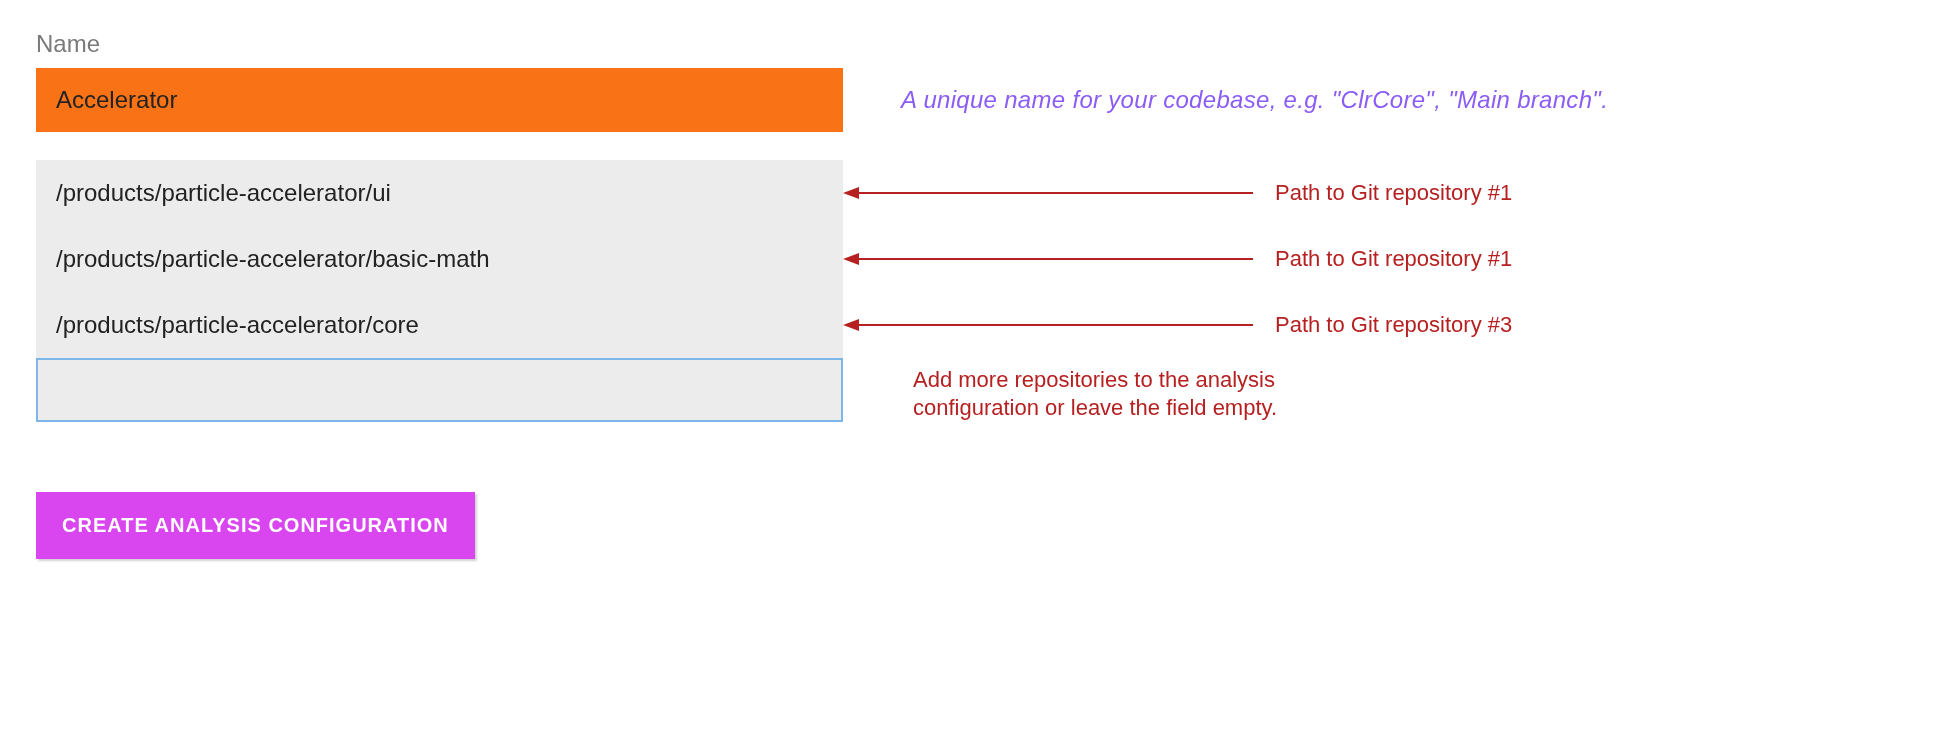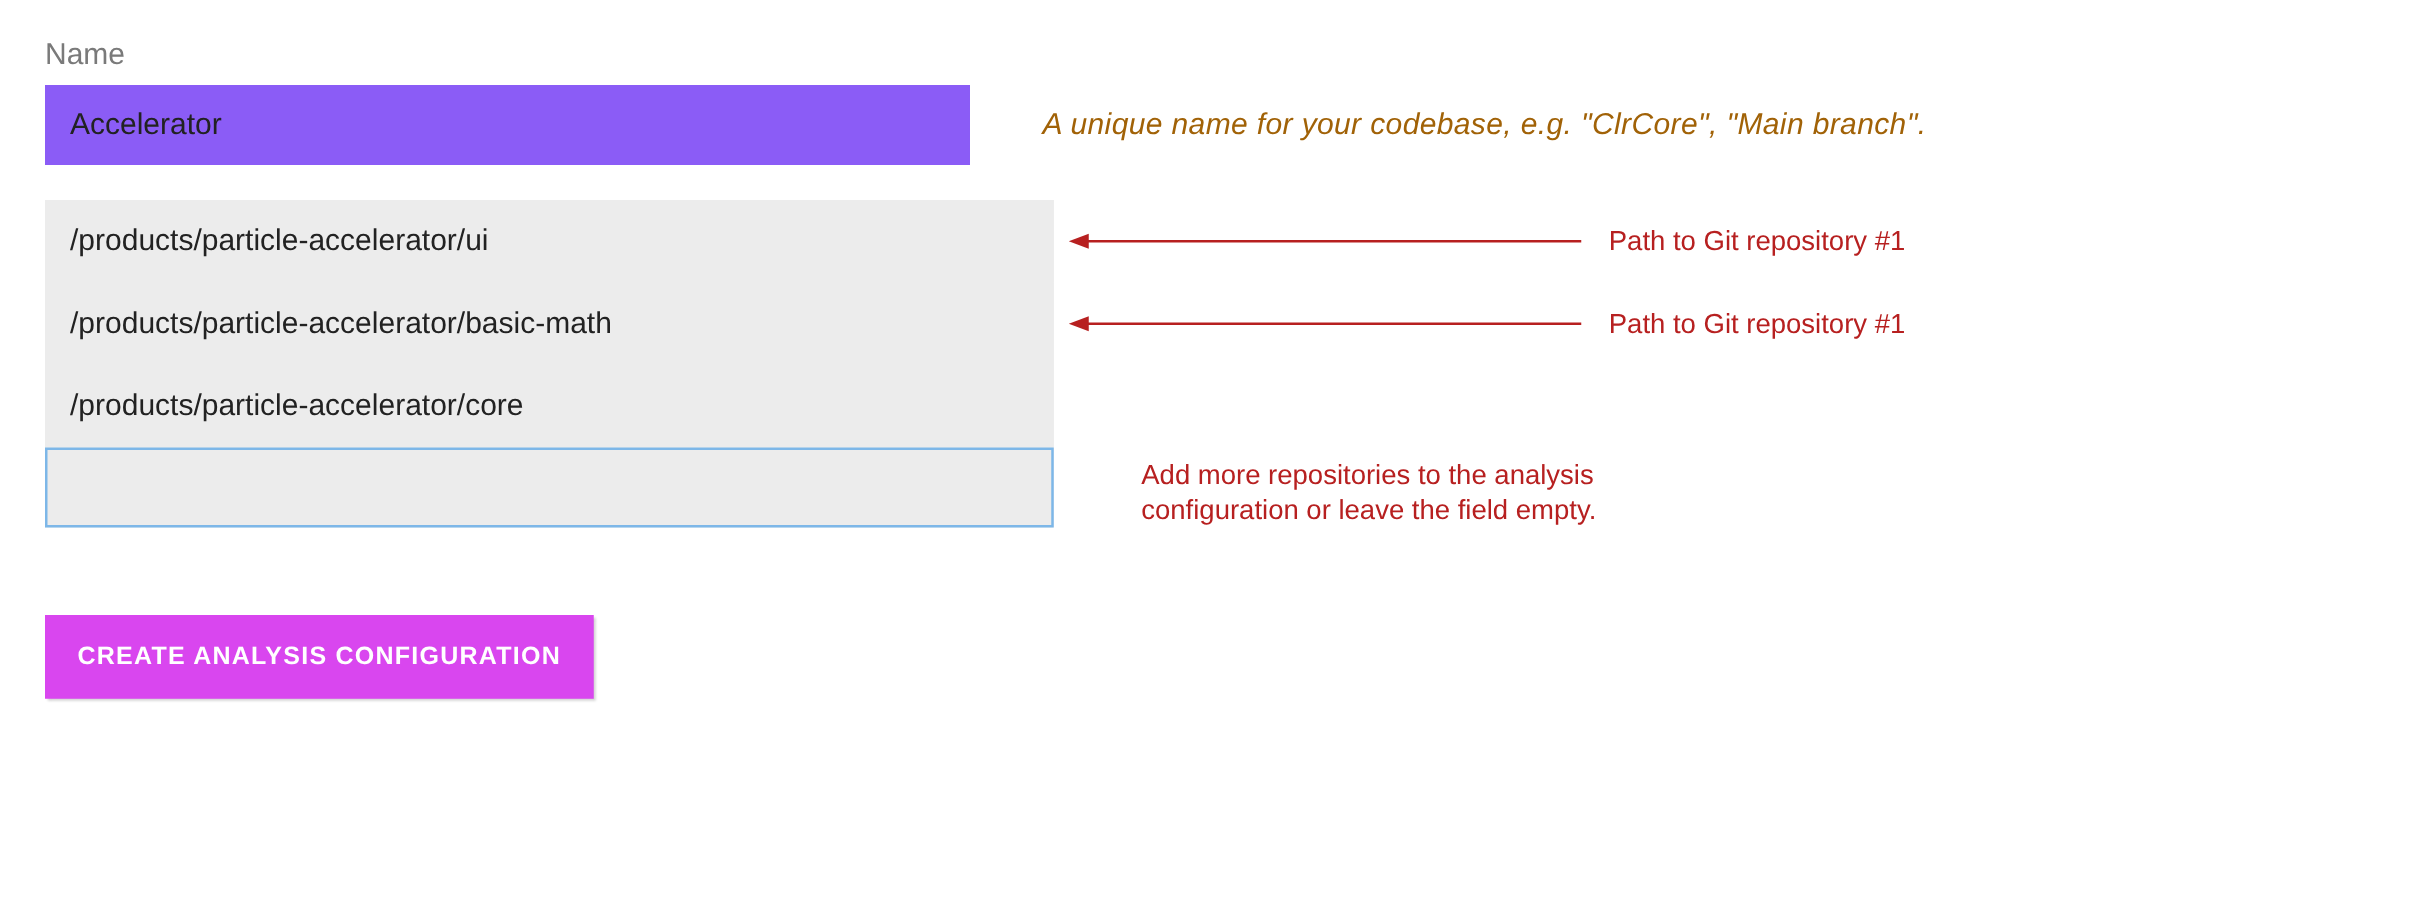--- a/index.html
+++ b/index.html
@@ -15,32 +15,32 @@
       font-weight: 400;
       color: #7a7a7a;
       margin-bottom: 10px;
     }
     .row {
       display: flex;
       align-items: center;
       gap: 0;
     }
     .input-box {
-      background: #8b5cf6;
+      background: #f97316;
       border: none;
-      width: 740px;
+      width: 807px;
       height: 64px;
       font-size: 24px;
       color: #222;
       padding: 0 20px;
       font-family: inherit;
     }
     .hint {
       font-style: italic;
-      color: #a16207;
+      color: #8b5cf6;
       font-size: 24px;
       margin-left: 58px;
       letter-spacing: 0.3px;
     }
     .repo-row {
       background: #ececec;
       height: 66px;
       font-size: 24px;
       color: #222;
       padding: 16px 20px;
@@ -82,21 +82,21 @@
       font-size: 20px;
       font-weight: 600;
       letter-spacing: 1px;
       padding: 22px 26px;
       border: none;
       cursor: pointer;
       box-shadow: 2px 2px 2px rgba(0,0,0,0.18);
       margin-top: 42px;
       font-family: inherit;
     }
-    .annot-col { padding-left: 12px; }
+    .annot-col { padding-left: 0; }
     .annot-blank-spacer { width: 58px; display:inline-block; }
   </style>
 </head>
 <body>
 
 
 
 
 <div class="field-group">
   <div class="field-label">Name</div>
@@ -123,20 +123,27 @@
         </svg>
         <span class="annot-text">Path to Git repository #1</span>
       </div>
       <div class="annot-row">
         <svg class="arrow-svg" width="420" height="20" viewBox="0 0 420 20">
           <line x1="10" y1="10" x2="410" y2="10" stroke="#b72020" stroke-width="2"></line>
           <polygon points="0,10 16,4 16,16" fill="#b72020"></polygon>
         </svg>
         <span class="annot-text">Path to Git repository #1</span>
       </div>
+      <div class="annot-row">
+        <svg class="arrow-svg" width="420" height="20" viewBox="0 0 420 20">
+          <line x1="10" y1="10" x2="410" y2="10" stroke="#b72020" stroke-width="2"></line>
+          <polygon points="0,10 16,4 16,16" fill="#b72020"></polygon>
+        </svg>
+        <span class="annot-text">Path to Git repository #3</span>
+      </div>
     </div>
   </div>
 
   <div class="repo-wrap">
     <input class="repo-row blank" type="text" value="" style="">
     <div class="annot-row blank">
       <span class="annot-blank-spacer"></span>
       <span class="annot-text multi">Add more repositories to the analysis configuration or leave the field empty.</span>
     </div>
   </div>

